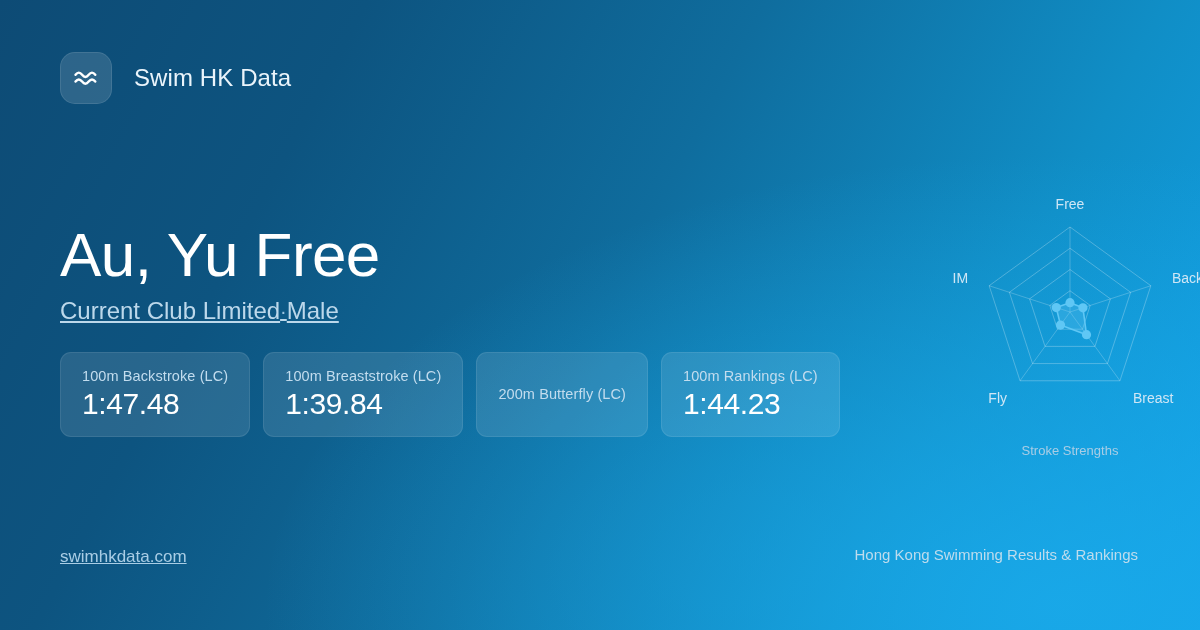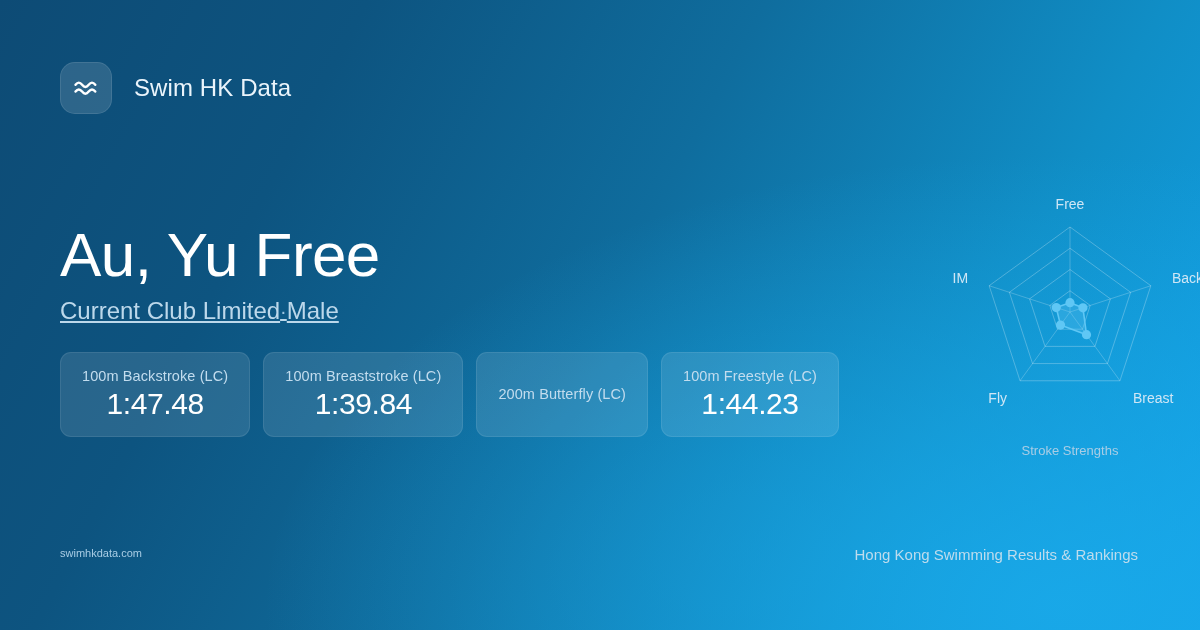--- a/index.html
+++ b/index.html
@@ -16,21 +16,21 @@
     position:relative;
     width:1200px; height:630px;
     background:
       radial-gradient(120% 130% at 88% 96%, rgba(26,170,234,0.85) 0%, rgba(26,170,234,0.0) 55%),
       linear-gradient(118deg, #0d4b75 0%, #0d5480 24%, #0f6d9e 50%, #108ec6 76%, #12a3e9 100%);
     overflow:hidden;
   }
 
   
   .brand{
-    position:absolute; left:60px; top:62px;
+    position:absolute; left:60px; top:52px;
     display:flex; align-items:center; gap:22px;
   }
   .brand-mark{
     width:52px; height:52px; border-radius:15px;
     background:rgba(255,255,255,0.135);
     border:1px solid rgba(255,255,255,0.10);
     display:flex; align-items:center; justify-content:center;
   }
   .brand-mark svg{ display:block; }
   .brand-name{
@@ -58,21 +58,21 @@
   .stat-row{
     position:absolute; left:60px; top:352px;
     display:flex; gap:13px;
   }
   .stat-card{
     background:rgba(255,255,255,0.115);
     border:1px solid rgba(255,255,255,0.085);
     border-radius:11px;
     padding:15px 21px 16px 21px;
     min-height:76px;
-    display:flex; flex-direction:column; justify-content:center; gap:5px;text-align:center;
+    display:flex; flex-direction:column; justify-content:center; gap:5px;
   }
   .stat-label{
     font-size:14.5px; color:#c2dcee; white-space:nowrap; letter-spacing:0.1px;
   }
   .stat-value{
     font-size:30px; color:#ffffff; letter-spacing:-0.4px;
     white-space:nowrap; line-height:1.02;
   }
 
   
@@ -84,21 +84,21 @@
   .radar-axis-label{
     fill:#cfe6f5; font-size:14px; font-family:"Liberation Sans", sans-serif;
   }
   .radar-caption{
     fill:#a9cde5; font-size:13px; font-family:"Liberation Sans", sans-serif;
   }
 
   
   .footer-left{
     position:absolute; left:60px; top:547px;
-    font-size:11px; color:#a9cde5;
+    font-size:17px; color:#a9cde5;text-decoration:underline;
   }
   .footer-right{
     position:absolute; right:62px; top:546px;
     font-size:15px; color:#bedced;
     white-space:nowrap;
   }
 </style>
 </head>
 <body>
 
@@ -127,21 +127,21 @@
       <div class="stat-value">1:47.48</div>
     </div>
     <div class="stat-card">
       <div class="stat-label">100m Breaststroke (LC)</div>
       <div class="stat-value">1:39.84</div>
     </div>
     <div class="stat-card">
       <div class="stat-label">200m Butterfly (LC)</div>
     </div>
     <div class="stat-card">
-      <div class="stat-label">100m Freestyle (LC)</div>
+      <div class="stat-label">100m Rankings (LC)</div>
       <div class="stat-value">1:44.23</div>
     </div>
   </div>
 
   <div class="radar-wrap">
     <svg id="radar-svg" width="300" height="300" viewBox="0 0 300 300" aria-hidden="true">
       <g id="radar-grid">
           <polygon points="150.00,120.75 170.21,135.43 162.49,159.19 137.51,159.19 129.79,135.43" fill="none" stroke="rgba(255,255,255,0.26)" stroke-width="1"></polygon>
           <polygon points="150.00,99.50 190.42,128.87 174.98,176.38 125.02,176.38 109.58,128.87" fill="none" stroke="rgba(255,255,255,0.26)" stroke-width="1"></polygon>
           <polygon points="150.00,78.25 210.63,122.30 187.47,193.57 112.53,193.57 89.37,122.30" fill="none" stroke="rgba(255,255,255,0.26)" stroke-width="1"></polygon>

